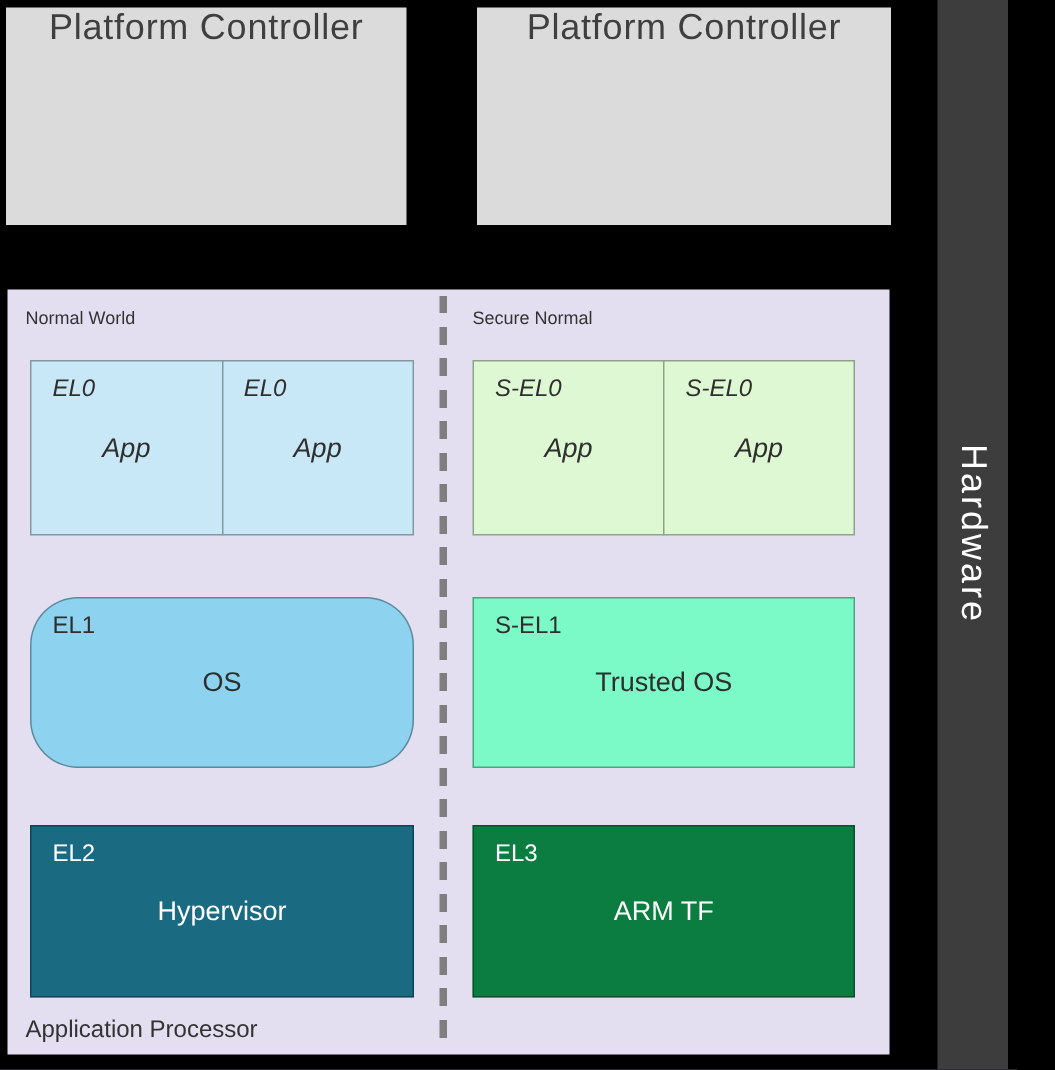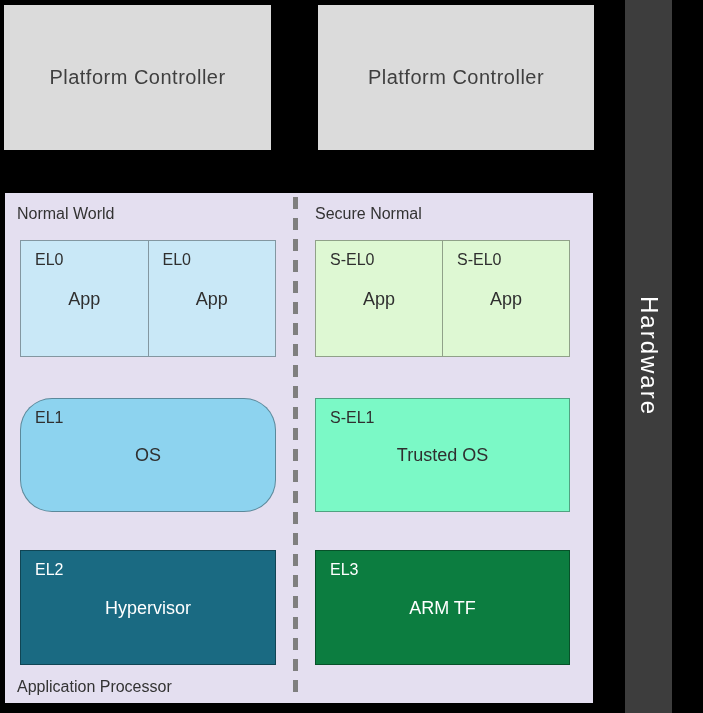--- a/index.html
+++ b/index.html
@@ -16,23 +16,23 @@
     overflow: hidden;
   }
   
   .pc {
     position: absolute;
     top: 5px;
     height: 145px;
     background: var(--platform-controller-bg, #dbdbdb);
     color: var(--platform-controller-text, #3f3f3f);
     display: flex;
-    align-items: center;
+    align-items: flex-start;
     justify-content: center;
-    font-size: 20px;
+    font-size: 24px;
     letter-spacing: 0.5px;
   }
   .pc1 { left: 4px;   width: 267px; }
   .pc2 { left: 318px; width: 276px; }
 
   
   .hardware-bar {
     position: absolute;
     left: 625px;
     top: 0;
@@ -56,21 +56,21 @@
     position: absolute;
     left: 5px;
     top: 193px;
     width: 588px;
     height: 510px;
     background: var(--panel-bg, #e4dff0);
     color: var(--panel-text, #333);
   }
   .world-label {
     position: absolute;
-    font-size: 16px;
+    font-size: 12px;
     color: var(--panel-text, #333);
     text-align: right;
   }
   .nw { left: 12px;  top: 12px; }
   .sw { left: 310px; top: 12px; }
 
   .divider {
     position: absolute;
     left: 288px;
     top: 4px;
@@ -112,20 +112,21 @@
     top: 47px;
     height: 117px;
     display: flex;
   }
   .normal-apps { left: 15px;  width: 256px; }
   .secure-apps { left: 310px; width: 255px; }
   .app-row .cell {
     position: relative;
     flex: 1;
     height: 100%;
+    font-style: italic;
   }
   .app-row .cell + .cell { margin-left: -1px; }
   .el0-cell  { background: var(--el0-bg,  #c9e8f7); }
   .sel0-cell { background: var(--sel0-bg, #def8d3); }
 
   
   .el1-box  { left: 15px;  top: 205px; width: 256px; height: 114px; background: var(--el1-bg,  #8dd3ef); border-radius: 32px; }
   .sel1-box { left: 310px; top: 205px; width: 255px; height: 114px; background: var(--sel1-bg, #7bf9c6); }
   .el2-box  { left: 15px;  top: 357px; width: 256px; height: 115px; background: var(--el2-bg,  #1a6a82); }
   .el3-box  { left: 310px; top: 357px; width: 255px; height: 115px; background: var(--el3-bg,  #0c7d40); }

